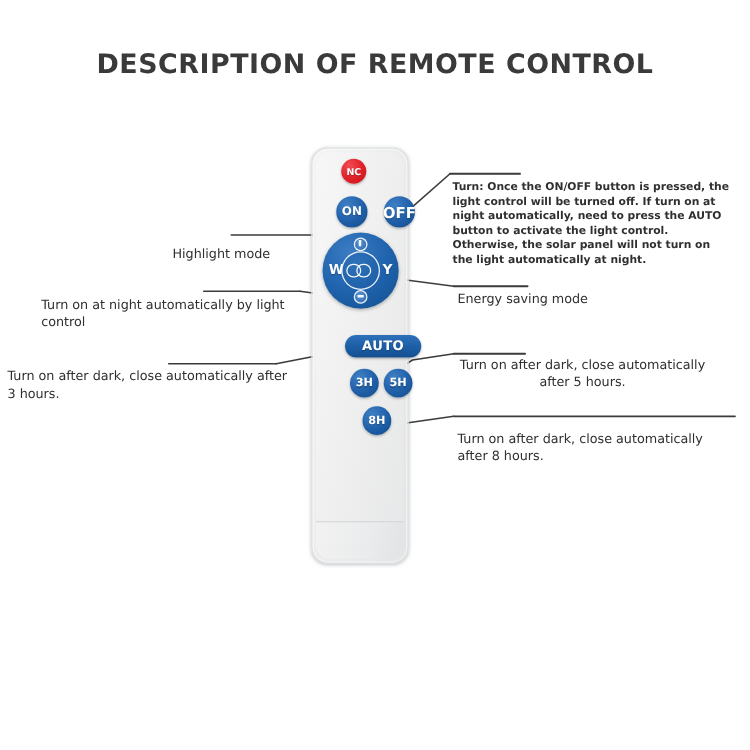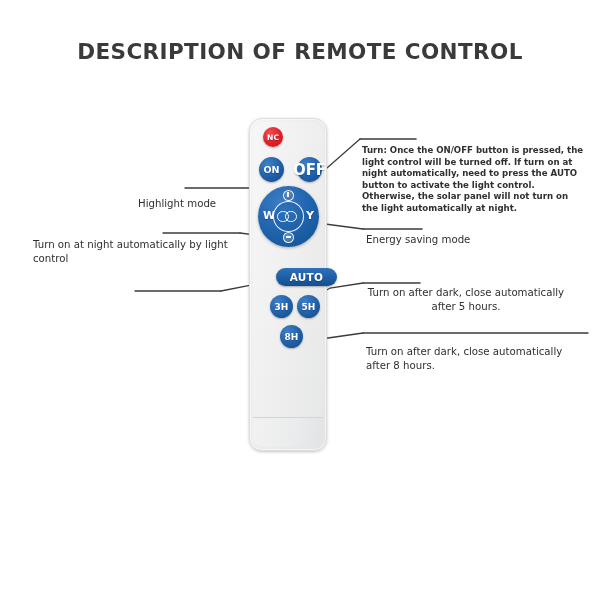--- a/index.html
+++ b/index.html
@@ -49,36 +49,37 @@
   }
 
   
   .btn {
     position: absolute;
     display: flex; align-items: center; justify-content: center;
     color: #fff; font-weight: bold;
     font-family: "DejaVu Sans", sans-serif;
     text-shadow: 0 1px 1px rgba(0,0,0,.25);
     border-radius: 50%;
+    margin-left: 10px;
   }
   #btn-nc {
     left: 263px; top: 127px; width: 20px; height: 20px;
     font-size: 7.5px;
     background: radial-gradient(circle at 34% 28%, #f04b52 0%, #e01f26 55%, #c4141b 100%);
     box-shadow: 0 1px 2px rgba(0,0,0,.28);
   }
   #btn-on {
     left: 259px; top: 157px; width: 25px; height: 25px;
     font-size: 9.5px;
     background: radial-gradient(circle at 34% 28%, #3f7fc4 0%, #1f5fa8 55%, #124a87 100%);
     box-shadow: 0 1px 2px rgba(0,0,0,.28);
   }
   #btn-off {
     left: 297px; top: 157px; width: 25px; height: 25px;
-    font-size: 15px;
+    font-size: 12px;
     background: radial-gradient(circle at 34% 28%, #3f7fc4 0%, #1f5fa8 55%, #124a87 100%);
     box-shadow: 0 1px 2px rgba(0,0,0,.28);
   }
 
   
   #dial {
     position: absolute; left: 258px; top: 186px; width: 61px; height: 61px;
     border-radius: 50%;
     background: radial-gradient(circle at 36% 26%, #3b7cc2 0%, #1f63ad 52%, #13508d 100%);
     box-shadow: 0 1px 3px rgba(0,0,0,.3);
@@ -224,18 +225,19 @@
     <div class="mini-icon" id="dial-icon-bottom"></div>
   </div>
 
   <div id="btn-auto">AUTO</div>
   <div class="btn" id="btn-3h">3H</div>
   <div class="btn" id="btn-5h">5H</div>
   <div class="btn" id="btn-8h">8H</div>
 
   <div class="callout" id="label-highlight">Highlight mode</div>
   <div class="callout" id="label-light-control">Turn on at night automatically by light control</div>
+  <div class="callout" id="label-3h">Turn on after dark, close automatically after 3 hours.</div>
   <div class="callout" id="label-note">Turn: Once the ON/OFF button is pressed, the light control will be turned off. If turn on at night automatically, need to press the AUTO button to activate the light control. Otherwise, the solar panel will not turn on the light automatically at night.</div>
   <div class="callout" id="label-energy">Energy saving mode</div>
   <div class="callout" id="label-5h">Turn on after dark, close automatically after 5 hours.</div>
   <div class="callout" id="label-8h">Turn on after dark, close automatically after 8 hours.</div>
 
 </div>
 
 </body></html>

